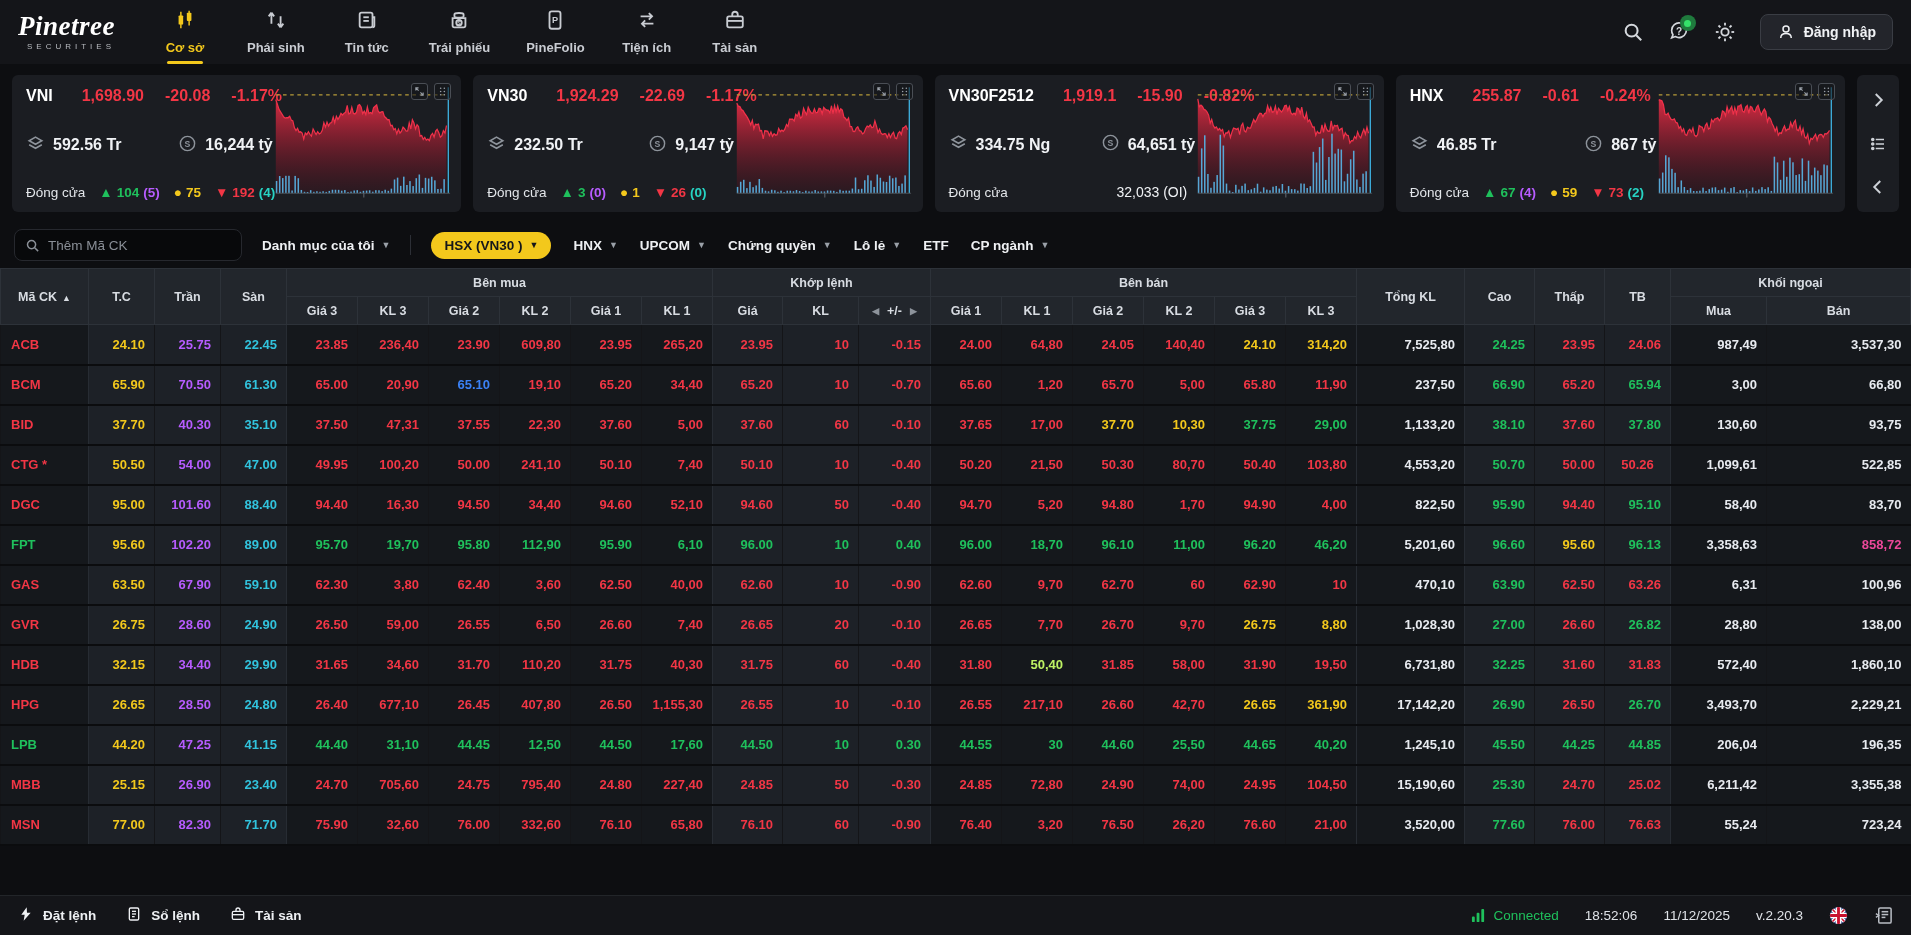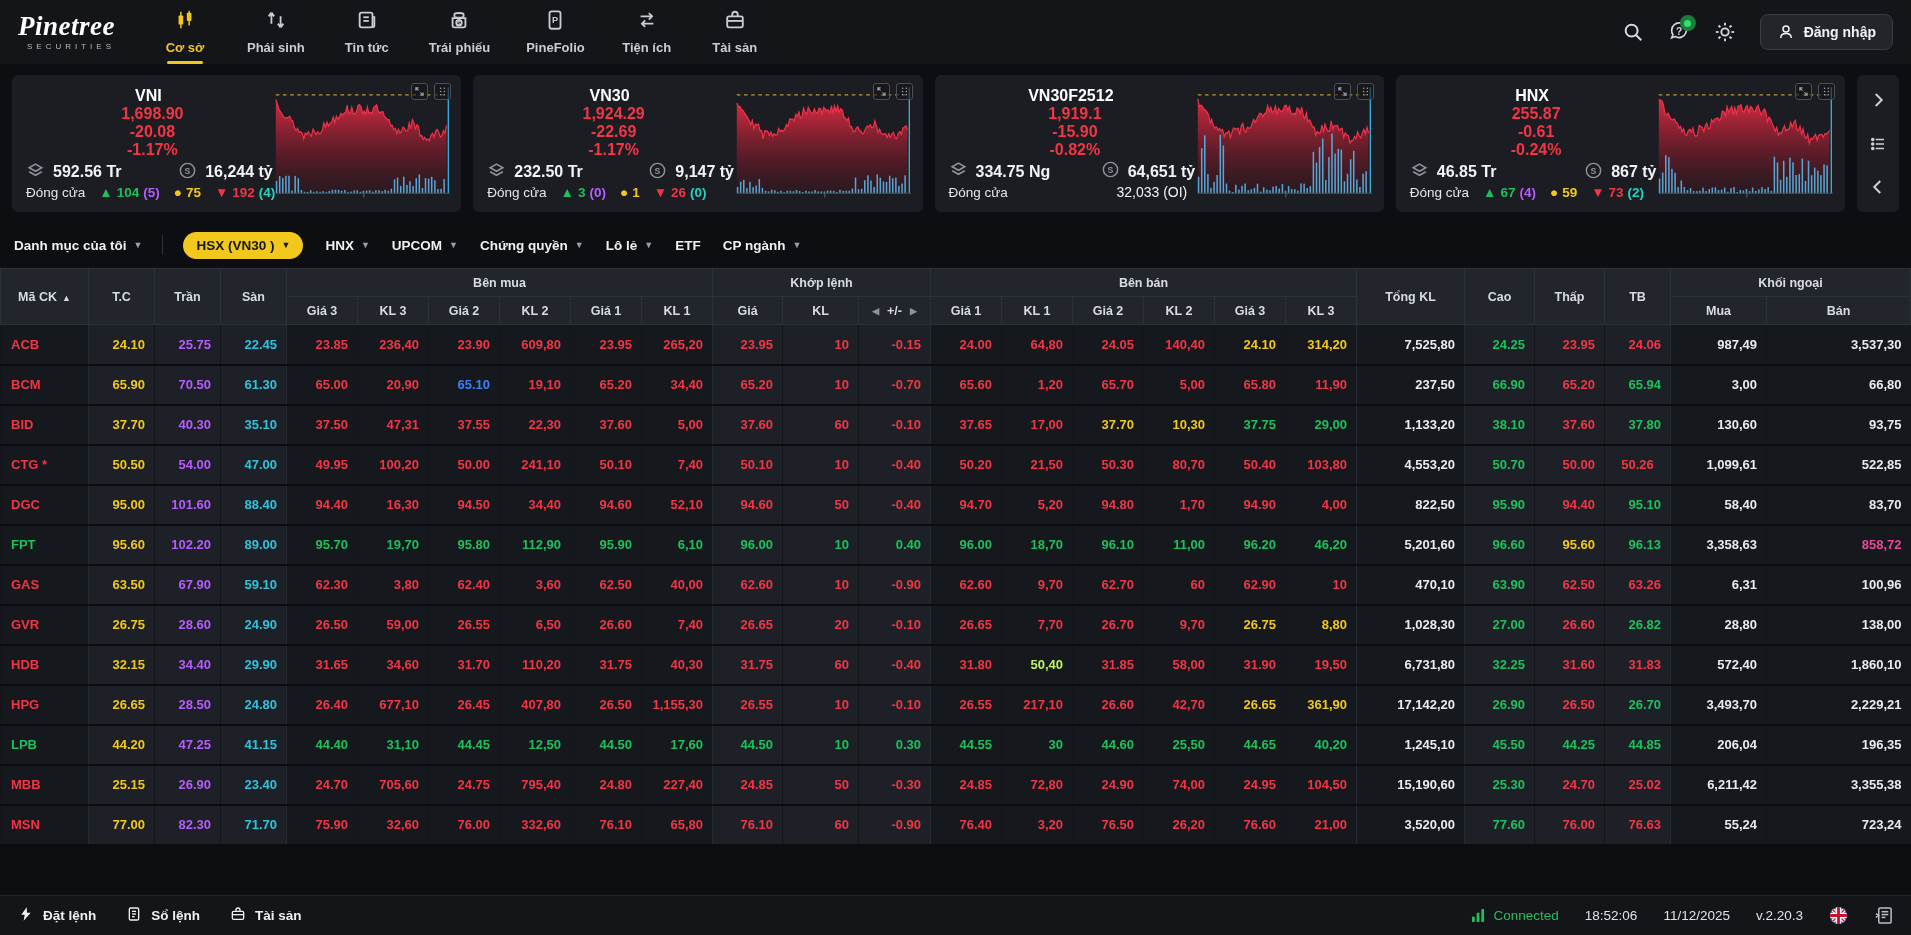--- a/index.html
+++ b/index.html
@@ -32,21 +32,21 @@
   .help-dot::after{ content:""; width:7px; height:7px; background:#35e06a; border-radius:50%; }
   .login-btn { display:flex; align-items:center; gap:9px; background:#23252b;
     border:1px solid #3a3d44; border-radius:8px; padding:8px 16px; cursor:pointer;
     font-size:14px; font-weight:700; color:#f0f2f5; }
   .login-btn svg { width:18px; height:18px; }
   
   .cards { display:flex; gap:12px; padding:11px 12px 10px 12px; flex-shrink:0; height:158px; }
   .card { flex:1; background:#1b1d22; border-radius:6px; position:relative;
     padding:12px 14px; overflow:hidden; cursor:pointer;}
   .c-info { width:60%; display:flex; flex-direction:column; justify-content:space-between; height:100%; }
-  .c-top { display:flex; align-items:center; gap:0; flex-wrap:nowrap;flex-direction:column; }
+  .c-top { display:flex; align-items:flex-start; gap:21px; flex-wrap:nowrap; }
   .c-name { font-size:16px; font-weight:700; color:#fff; margin-right:8px; white-space:nowrap;}
   .c-top .num { font-size:16px; font-weight:700; white-space:nowrap;}
   .c-mid { display:flex; justify-content:space-between; align-items:center; padding-right:6px;}
   .m-item { display:flex; align-items:center; gap:8px; font-size:16px; font-weight:700; color:#f0f2f5;}
   .m-item svg { width:19px; height:19px; color:#8d939b; }
   .c-bot { display:flex; align-items:center; gap:14px; font-size:13.5px; }
   .close-lbl { color:#e3e6ea; font-weight:400; }
   .stat { font-weight:700; display:flex; gap:4px; align-items:center; white-space:nowrap;}
   .oi { margin-left:auto; padding-right:14px; color:#f0f2f5; font-weight:400; font-size:14px;}
   .c-chart { position:absolute; top:8px; right:8px; bottom:8px; width:40%; }
@@ -685,20 +685,27 @@
           <circle cx="5" cy="18" r="1.4" fill="currentColor"></circle>
           <line x1="9" y1="18" x2="20" y2="18"></line>
         </svg></span>
       <span class="ric"><svg viewBox="0 0 24 24" fill="none" stroke="currentColor" stroke-width="2.6">
           <path d="M15 4 L7 12 L15 20"></path>
         </svg></span>
     </div>
   </section>
 
 <section class="filterbar">
+  <div class="search">
+    <svg viewBox="0 0 24 24" fill="none" stroke="currentColor" stroke-width="2.4">
+        <circle cx="10.5" cy="10.5" r="6.5"></circle>
+        <line x1="15.5" y1="15.5" x2="21" y2="21"></line>
+      </svg>
+    <input placeholder="Thêm Mã CK" style="">
+  </div>
   <span class="ftab">
     <span>Danh mục của tôi</span>
       <span class="caret">▼</span>
   </span>
   <span class="vdiv"></span>
   <span id="ftabs" style="display:flex;gap:22px;align-items:center;">
       <span class="ftab pill">
         <span>HSX (VN30 )</span>
         <span class="caret">▼</span>
       </span>

